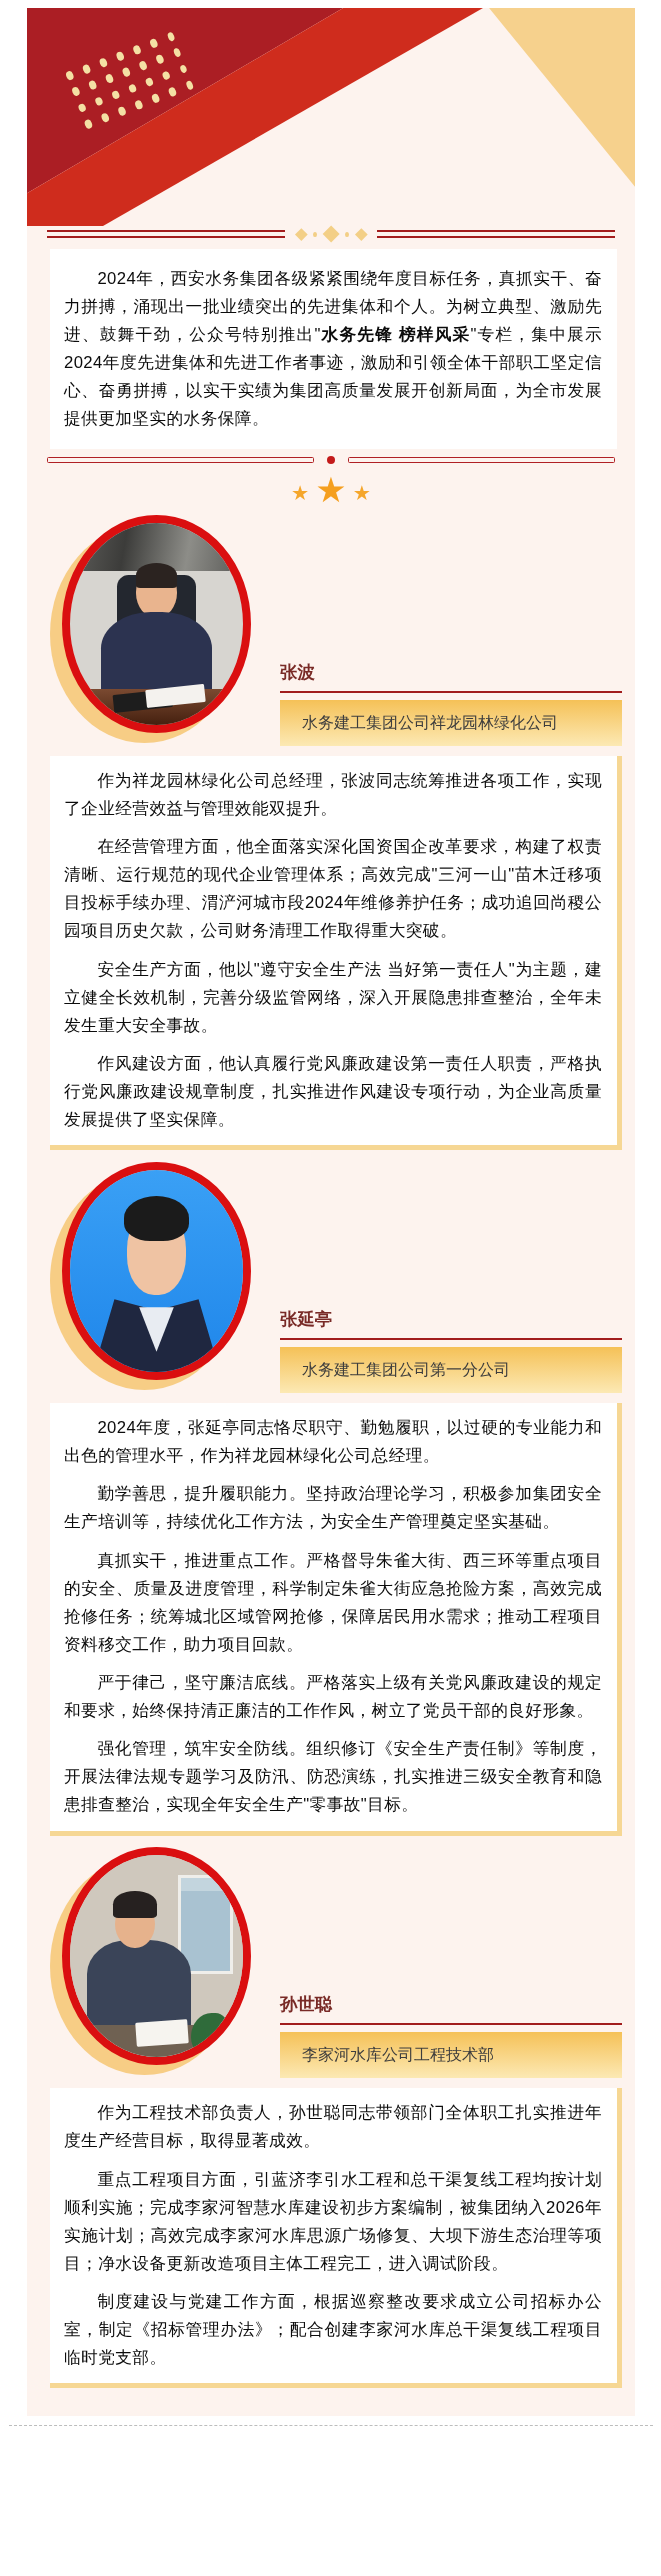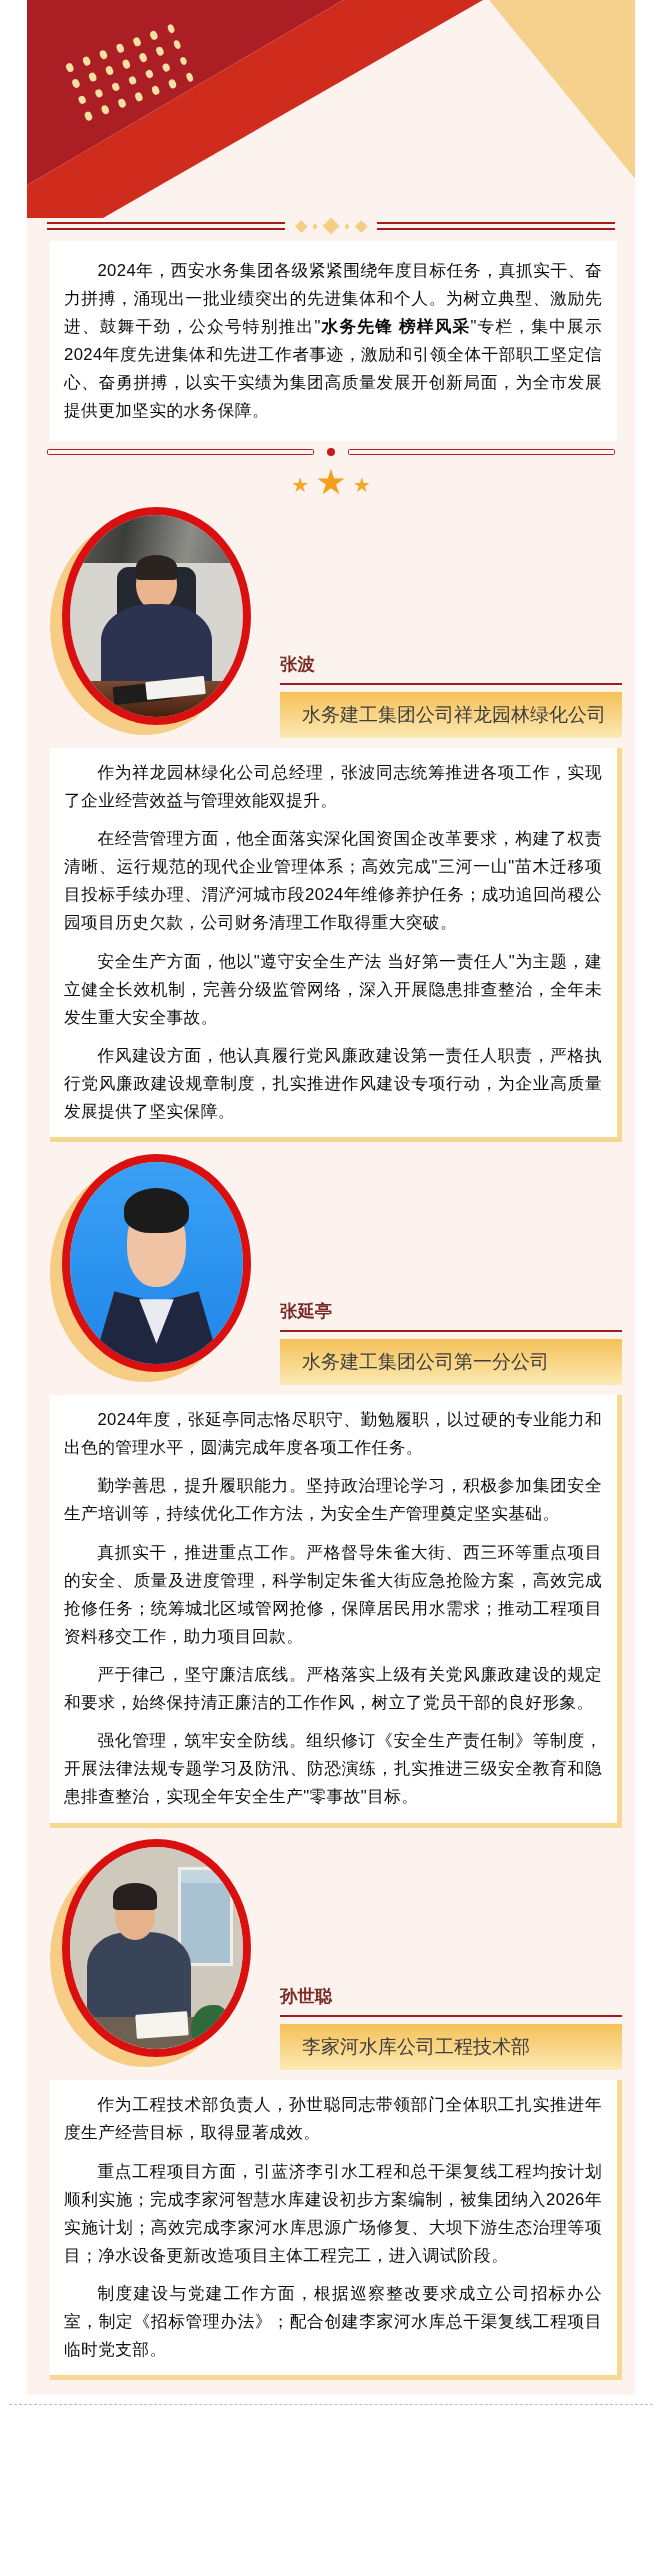--- a/index.html
+++ b/index.html
@@ -1,22 +1,22 @@
 <!DOCTYPE html>
 <html style="font-size:11.6px"><head>
 <meta charset="utf-8">
 <style>
   html,body{margin:0;padding:0;}
   body{
     width:662px;height:2576px;overflow:hidden;background:#ffffff;margin:0 auto;
     font-family:"Liberation Sans","DejaVu Sans",sans-serif;
   }
   .panel{
-    margin:0 27px;width:608px;background:#fdf3ee;position:relative;
-    padding-bottom:15px;
+    margin:8px 27px;width:608px;background:#fdf3ee;position:relative;
+    padding-bottom:28px;
   }
   
   .deco{position:absolute;top:0;left:0;width:608px;height:218px;overflow:hidden;}
   .band-dark{position:absolute;inset:0;background:#ab1e24;
     clip-path:polygon(0 0,52% 0,0 85%);}
   .band-light{position:absolute;inset:0;background:#cf2c1d;
     clip-path:polygon(52% 0,75% 0,0 120%,0 85%);}
   .tri-gold{position:absolute;inset:0;background:#f6d18d;
     clip-path:polygon(76% 0,100% 0,100% 82%);}
   .dots{position:absolute;left:45px;top:42px;display:grid;
@@ -53,21 +53,21 @@
   .profile.later{margin-top:11.6px;}
   .photo-wrap{position:absolute;left:35px;top:0;width:189px;height:218px;}
   .crescent{position:absolute;left:-11.6px;top:10.2px;width:189px;height:218px;
     border-radius:50%;background:#f7cd85;}
   .oval{position:absolute;inset:0;border:8.7px solid #da0f10;border-radius:50%;
     overflow:hidden;background:#d7d5d0;}
   .info{position:absolute;left:253px;right:13px;top:145px;font-family:Liberation Serif, serif;}
   .pname{font-size:17.4px;font-weight:bold;color:#792a26;}
   .nline{height:1.5px;background:#a11d1d;margin-top:7.3px;}
   .company{margin-top:7.3px;height:46px;line-height:46px;padding-left:22px;
-    font-size:19px;color:#3d3d3d;background:linear-gradient(180deg,#f5c157,#fce9b4);}
+    font-size:16px;color:#3d3d3d;background:linear-gradient(180deg,#f5c157,#fce9b4);}
   
   .ph{position:absolute;}
   
   .p1-art{left:-10%;top:0;width:120%;height:24%;
     background:linear-gradient(100deg,#6b6a66,#3c3c3a 35%,#8d8d88 65%,#4a4a48);}
   .p1-chair{left:27%;top:26%;width:46%;height:42%;background:#23272f;border-radius:11.6px;}
   .p1-body{left:18%;top:44%;width:64%;height:40%;background:#2c3350;border-radius:45% 45% 0 0;}
   .p1-head{left:38%;top:22%;width:24%;height:25%;background:#e9b48e;border-radius:50%;}
   .p1-hair{left:38%;top:20%;width:24%;height:12%;background:#2b2320;border-radius:50% 50% 10% 10%;}
   .p1-desk{left:-5%;bottom:0;width:110%;height:18%;
@@ -212,21 +212,21 @@
       </div>
     </div>
     <div class="info">
       <div class="pname">张延亭</div>
       <div class="nline"></div>
       <div class="company">水务建工集团公司第一分公司</div>
     </div>
   </section>
 
   <div class="tbox">
-    <p>2024年度，张延亭同志恪尽职守、勤勉履职，以过硬的专业能力和出色的管理水平，圆满完成年度各项工作任务。</p>
+    <p>2024年度，张延亭同志恪尽职守、勤勉履职，以过硬的专业能力和出色的管理水平，作为祥龙园林绿化公司总经理。</p>
     <p>勤学善思，提升履职能力。坚持政治理论学习，积极参加集团安全生产培训等，持续优化工作方法，为安全生产管理奠定坚实基础。</p>
     <p>真抓实干，推进重点工作。严格督导朱雀大街、西三环等重点项目的安全、质量及进度管理，科学制定朱雀大街应急抢险方案，高效完成抢修任务；统筹城北区域管网抢修，保障居民用水需求；推动工程项目资料移交工作，助力项目回款。</p>
     <p>严于律己，坚守廉洁底线。严格落实上级有关党风廉政建设的规定和要求，始终保持清正廉洁的工作作风，树立了党员干部的良好形象。</p>
     <p>强化管理，筑牢安全防线。组织修订《安全生产责任制》等制度，开展法律法规专题学习及防汛、防恐演练，扎实推进三级安全教育和隐患排查整治，实现全年安全生产"零事故"目标。</p>
   </div>
 
   <section class="profile later">
     <div class="photo-wrap">
       <div class="crescent"></div>
       <div class="oval">

